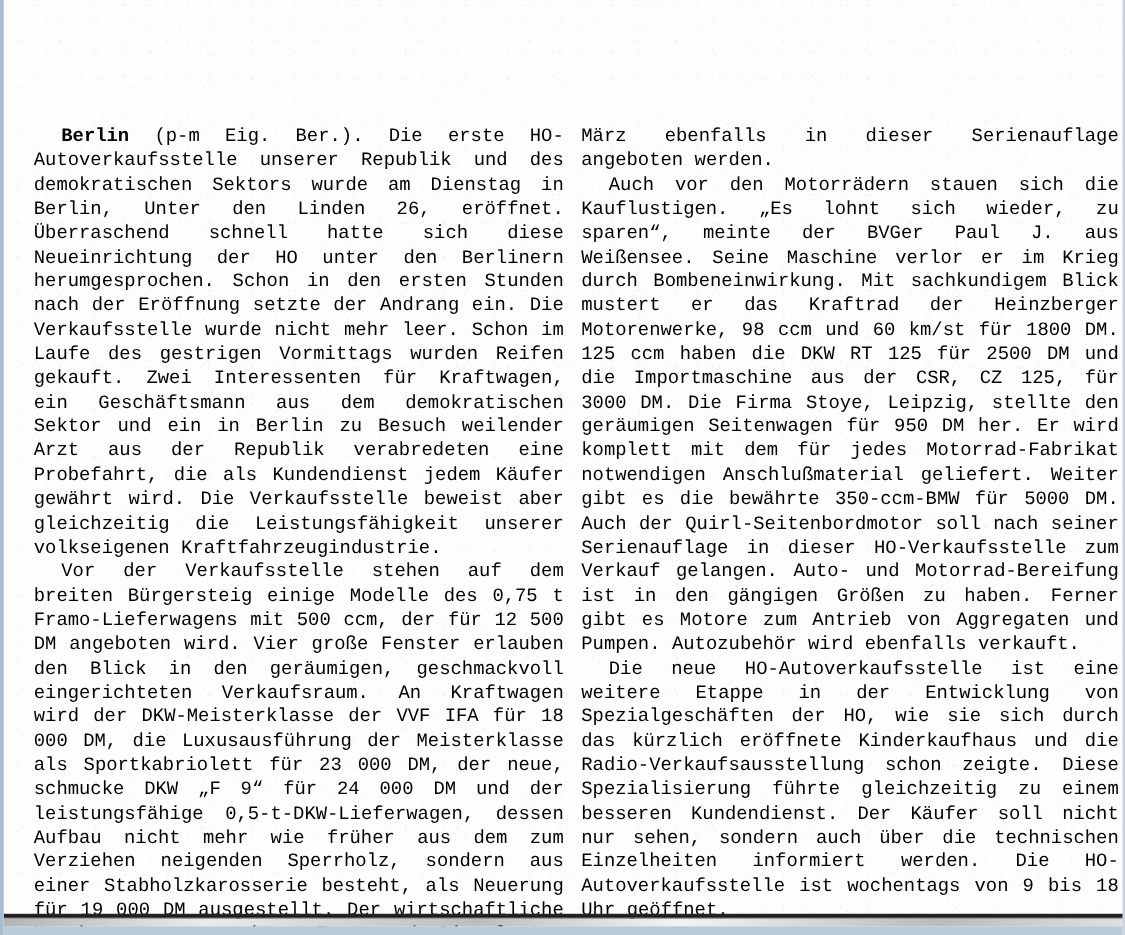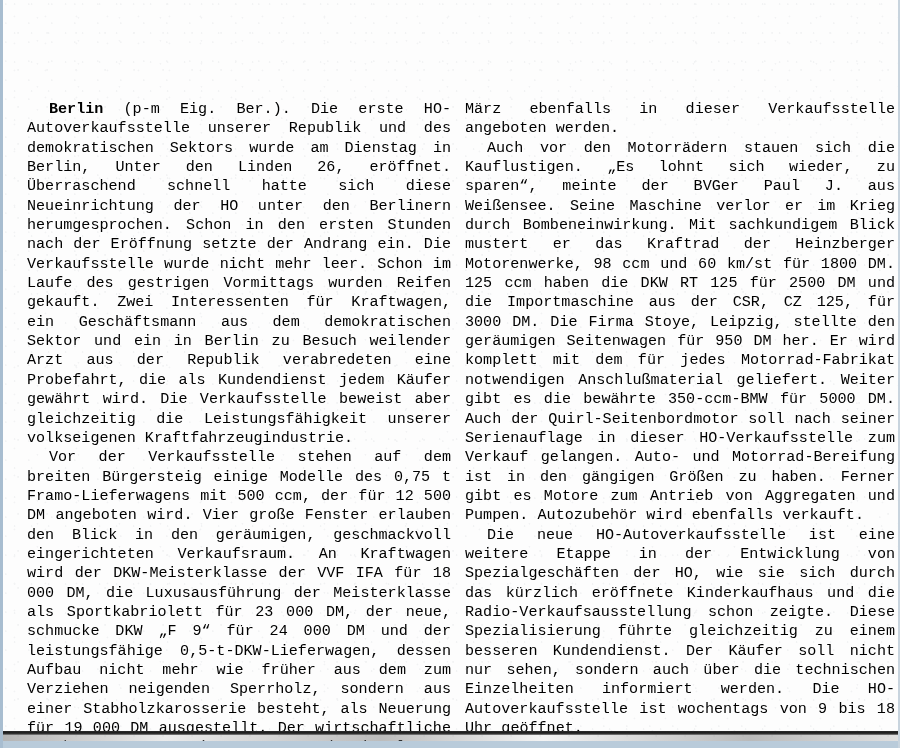--- a/index.html
+++ b/index.html
@@ -170,21 +170,21 @@
 
 
   <div id="columns">
 
     <div class="column" id="col-left">
       <p class="para"><b>Berlin</b><span> (p-m Eig. Ber.). Die erste HO-Autoverkaufsstelle unserer Republik und des demokratischen Sektors wurde am Dienstag in Berlin, Unter den Linden 26, eröffnet. Überraschend schnell hatte sich diese Neueinrichtung der HO unter den Berlinern herumgesprochen. Schon in den ersten Stunden nach der Eröffnung setzte der Andrang ein. Die Verkaufsstelle wurde nicht mehr leer. Schon im Laufe des gestrigen Vormittags wurden Reifen gekauft. Zwei Interessenten für Kraftwagen, ein Geschäftsmann aus dem demokratischen Sektor und ein in Berlin zu Besuch weilender Arzt aus der Republik verabredeten eine Probefahrt, die als Kundendienst jedem Käufer gewährt wird. Die Verkaufsstelle beweist aber gleichzeitig die Leistungsfähigkeit unserer volkseigenen Kraftfahrzeugindustrie.</span></p>
       <p class="para"><span>Vor der Verkaufsstelle stehen auf dem breiten Bürgersteig einige Modelle des 0,75 t Framo-Lieferwagens mit 500 ccm, der für 12 500 DM angeboten wird. Vier große Fenster erlauben den Blick in den geräumigen, geschmackvoll eingerichteten Verkaufsraum. An Kraftwagen wird der DKW-Meisterklasse der VVF IFA für 18 000 DM, die Luxusausführung der Meisterklasse als Sportkabriolett für 23 000 DM, der neue, schmucke DKW „F 9“ für 24 000 DM und der leistungsfähige 0,5-t-DKW-Lieferwagen, dessen Aufbau nicht mehr wie früher aus dem zum Verziehen neigenden Sperrholz, sondern aus einer Stabholzkarosserie besteht, als Neuerung für 19 000 DM ausgestellt. Der wirtschaftliche Horch-Lastwagen, mit 6,5 t und Dieselmotor soll Ende</span></p>
     </div>
 
     <div class="column" id="col-right">
-      <p class="para" style="text-indent:0"><span>März ebenfalls in dieser Verkaufsstelle angeboten werden.</span></p>
+      <p class="para" style="text-indent:0"><span>März ebenfalls in dieser Serienauflage angeboten werden.</span></p>
       <p class="para"><span>Auch vor den Motorrädern stauen sich die Kauflustigen. „Es lohnt sich wieder, zu sparen“, meinte der BVGer Paul J. aus Weißensee. Seine Maschine verlor er im Krieg durch Bombeneinwirkung. Mit sachkundigem Blick mustert er das Kraftrad der Heinzberger Motorenwerke, 98 ccm und 60 km/st für 1800 DM. 125 ccm haben die DKW RT 125 für 2500 DM und die Importmaschine aus der CSR, CZ 125, für 3000 DM. Die Firma Stoye, Leipzig, stellte den geräumigen Seitenwagen für 950 DM her. Er wird komplett mit dem für jedes Motorrad-Fabrikat notwendigen Anschlußmaterial geliefert. Weiter gibt es die bewährte 350-ccm-BMW für 5000 DM. Auch der Quirl-Seitenbordmotor soll nach seiner Serienauflage in dieser HO-Verkaufsstelle zum Verkauf gelangen. Auto- und Motorrad-Bereifung ist in den gängigen Größen zu haben. Ferner gibt es Motore zum Antrieb von Aggregaten und Pumpen. Autozubehör wird ebenfalls verkauft.</span></p>
       <p class="para"><span>Die neue HO-Autoverkaufsstelle ist eine weitere Etappe in der Entwicklung von Spezialgeschäften der HO, wie sie sich durch das kürzlich eröffnete Kinderkaufhaus und die Radio-Verkaufsausstellung schon zeigte. Diese Spezialisierung führte gleichzeitig zu einem besseren Kundendienst. Der Käufer soll nicht nur sehen, sondern auch über die technischen Einzelheiten informiert werden. Die HO-Autoverkaufsstelle ist wochentags von 9 bis 18 Uhr geöffnet.</span></p>
     </div>
 
   </div>
 
 
   <div id="bottom-rule"></div>
   <div id="bottom-rule-soft"></div>
   <div id="bottom-band"></div>

